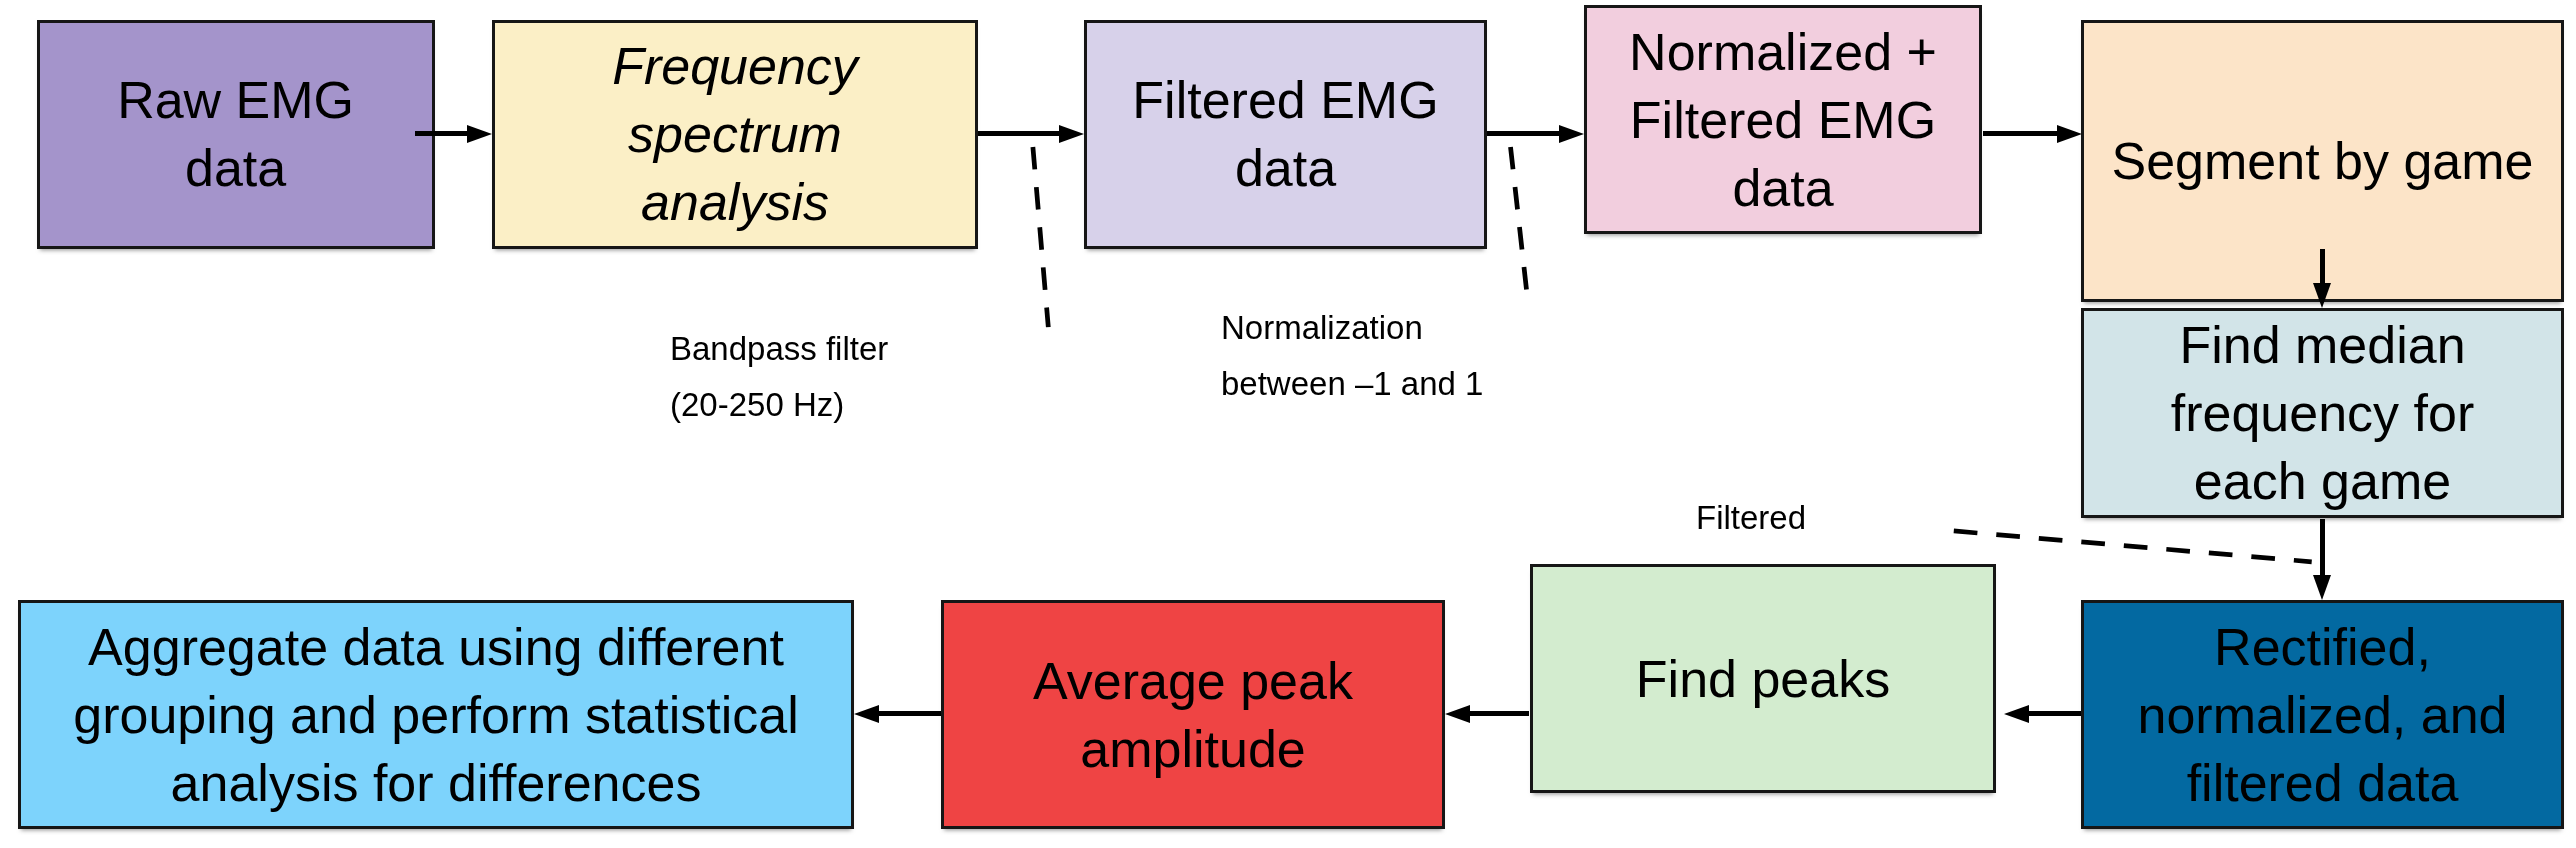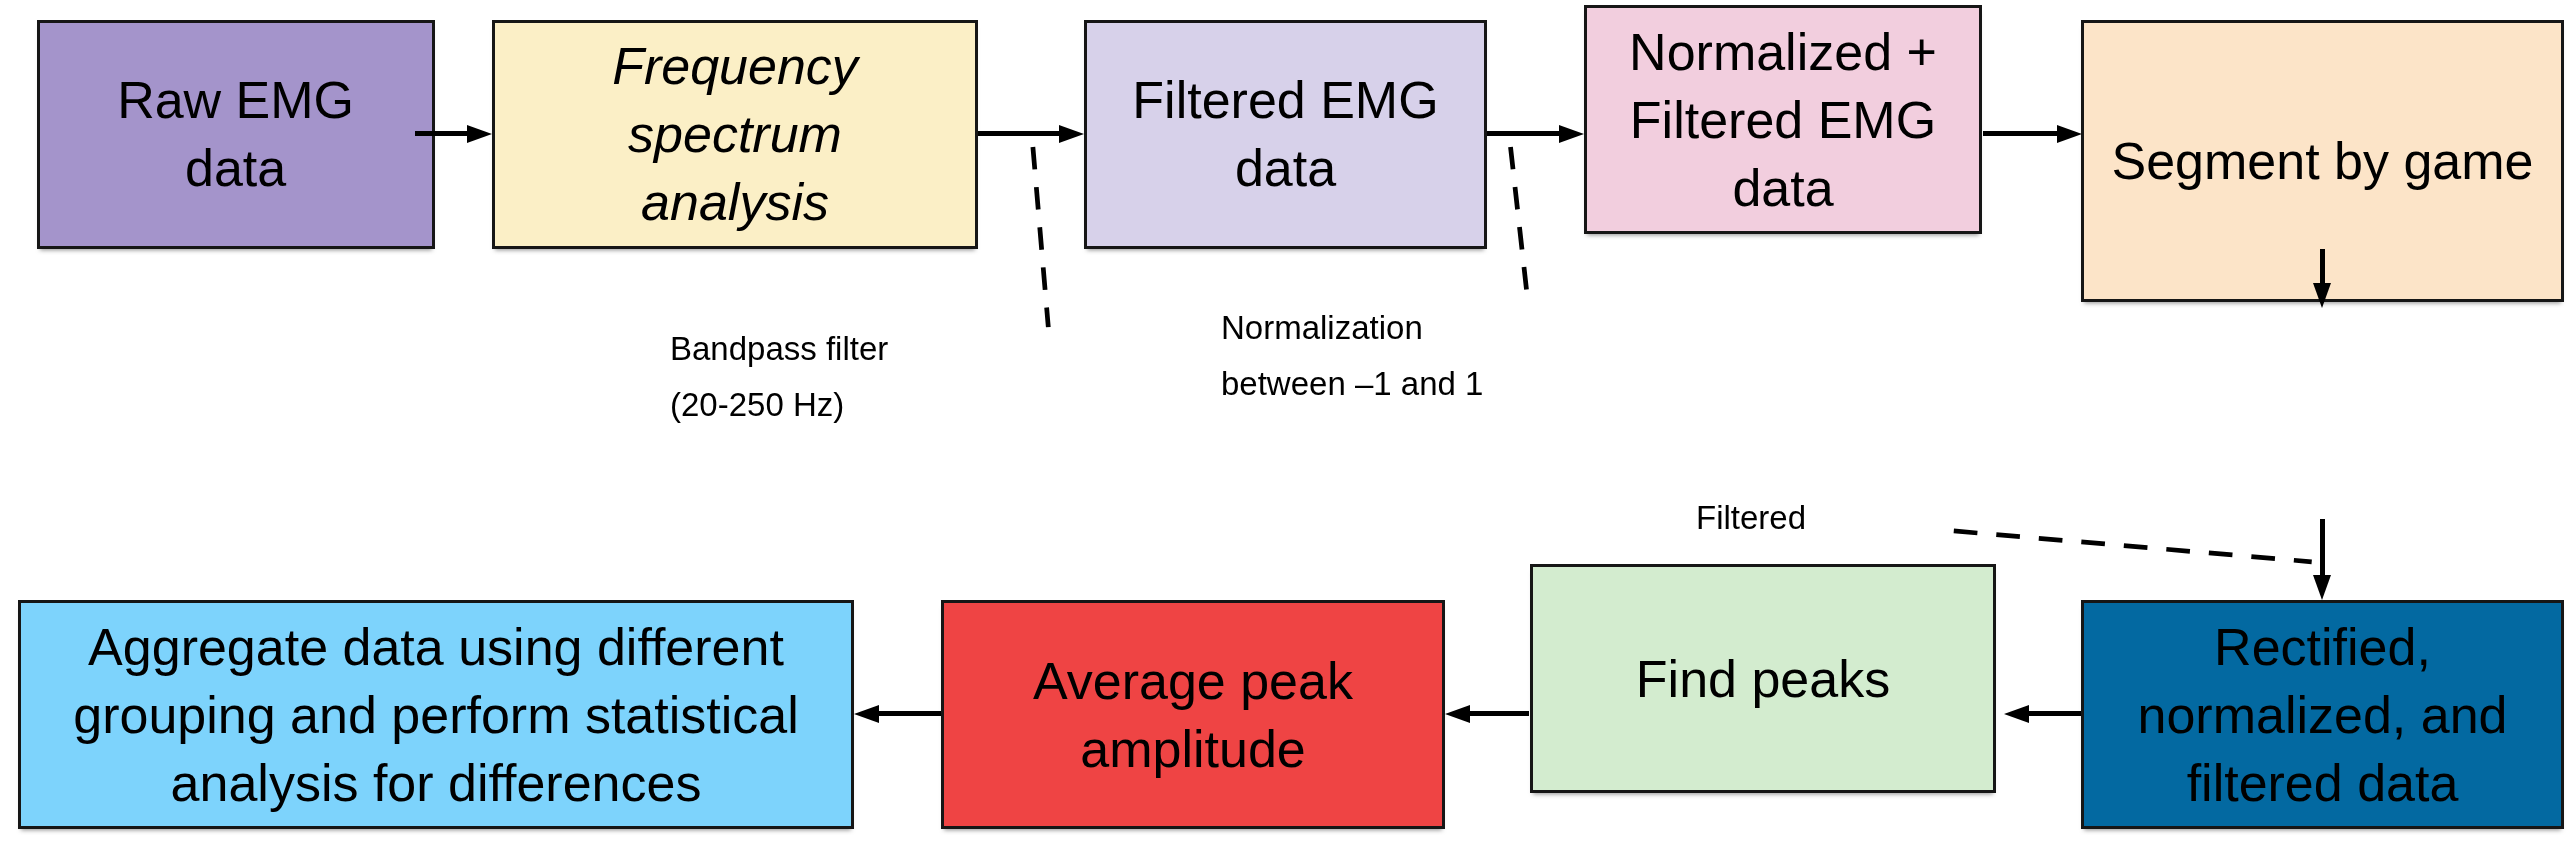--- a/index.html
+++ b/index.html
@@ -61,20 +61,23 @@
 
   <div class="box" style="left: 1084px; top: 19.6px; width: 403px; height: 229px; background: rgb(215, 209, 234);">Filtered EMG
 data</div>
 
   <div class="box" style="left: 1584px; top: 5px; width: 398px; height: 229px; background: rgb(242, 206, 222);">Normalized +
 Filtered EMG
 data</div>
 
   <div class="box" style="left: 2081px; top: 19.6px; width: 483px; height: 282px; background: rgb(252, 228, 200);">Segment by game</div>
 
+  <div class="box" style="left: 2081px; top: 308px; width: 483px; height: 210px; background: rgb(210, 228, 232);">Find median
+frequency for
+each game</div>
 
   <div class="box" style="left: 2081px; top: 600px; width: 483px; height: 229px; background: #0369a1;">Rectified,
 normalized, and
 filtered data</div>
 
   <div class="box" style="left: 1530px; top: 564px; width: 466px; height: 229px; background: rgb(211, 236, 207);">Find peaks</div>
 
   <div class="box" style="left: 941px; top: 600px; width: 504px; height: 229px; background: #ef4444;">Average peak
 amplitude</div>
 

